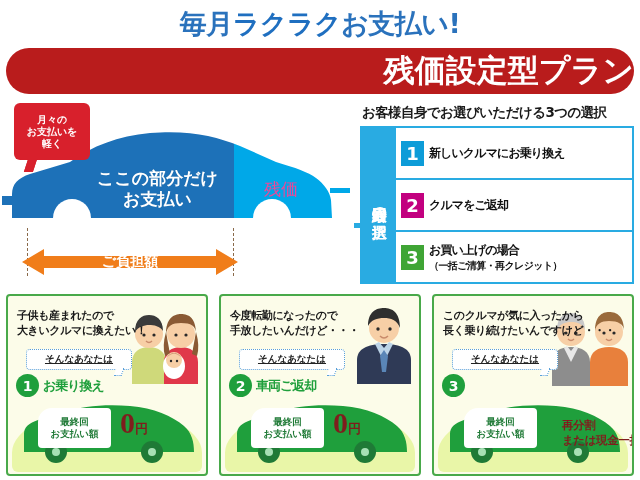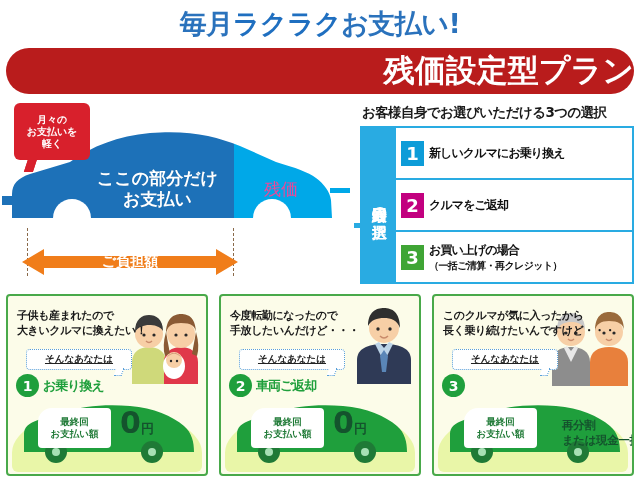--- a/index.html
+++ b/index.html
@@ -170,21 +170,21 @@
     position:absolute;left:30px;bottom:26px;width:73px;height:40px;
     background:#fff;border-radius:14px 4px 4px 4px;
     display:flex;flex-direction:column;align-items:center;justify-content:center;
     z-index:4;
   }
   .pricebox span{
     font-size:9.5px;font-weight:bold;color:#1f7a36;line-height:12px;white-space:nowrap;
   }
   .amount{
     position:absolute;left:112px;bottom:30px;z-index:4;
-    color:#14532d;font-weight:bold;white-space:nowrap;
+    color:#7f1d1d;font-weight:bold;white-space:nowrap;font-family:Liberation Serif, serif;
   }
   .amount.big{font-size:30px;line-height:30px;}
   .amount.big .yen{font-size:13px;}
   .amount.two{font-size:11.5px;line-height:15px;bottom:26px;left:108px;letter-spacing:-0.4px;margin-left:20px;}
 </style>
 </head>
 <body>
 
 <div id="root">
 

